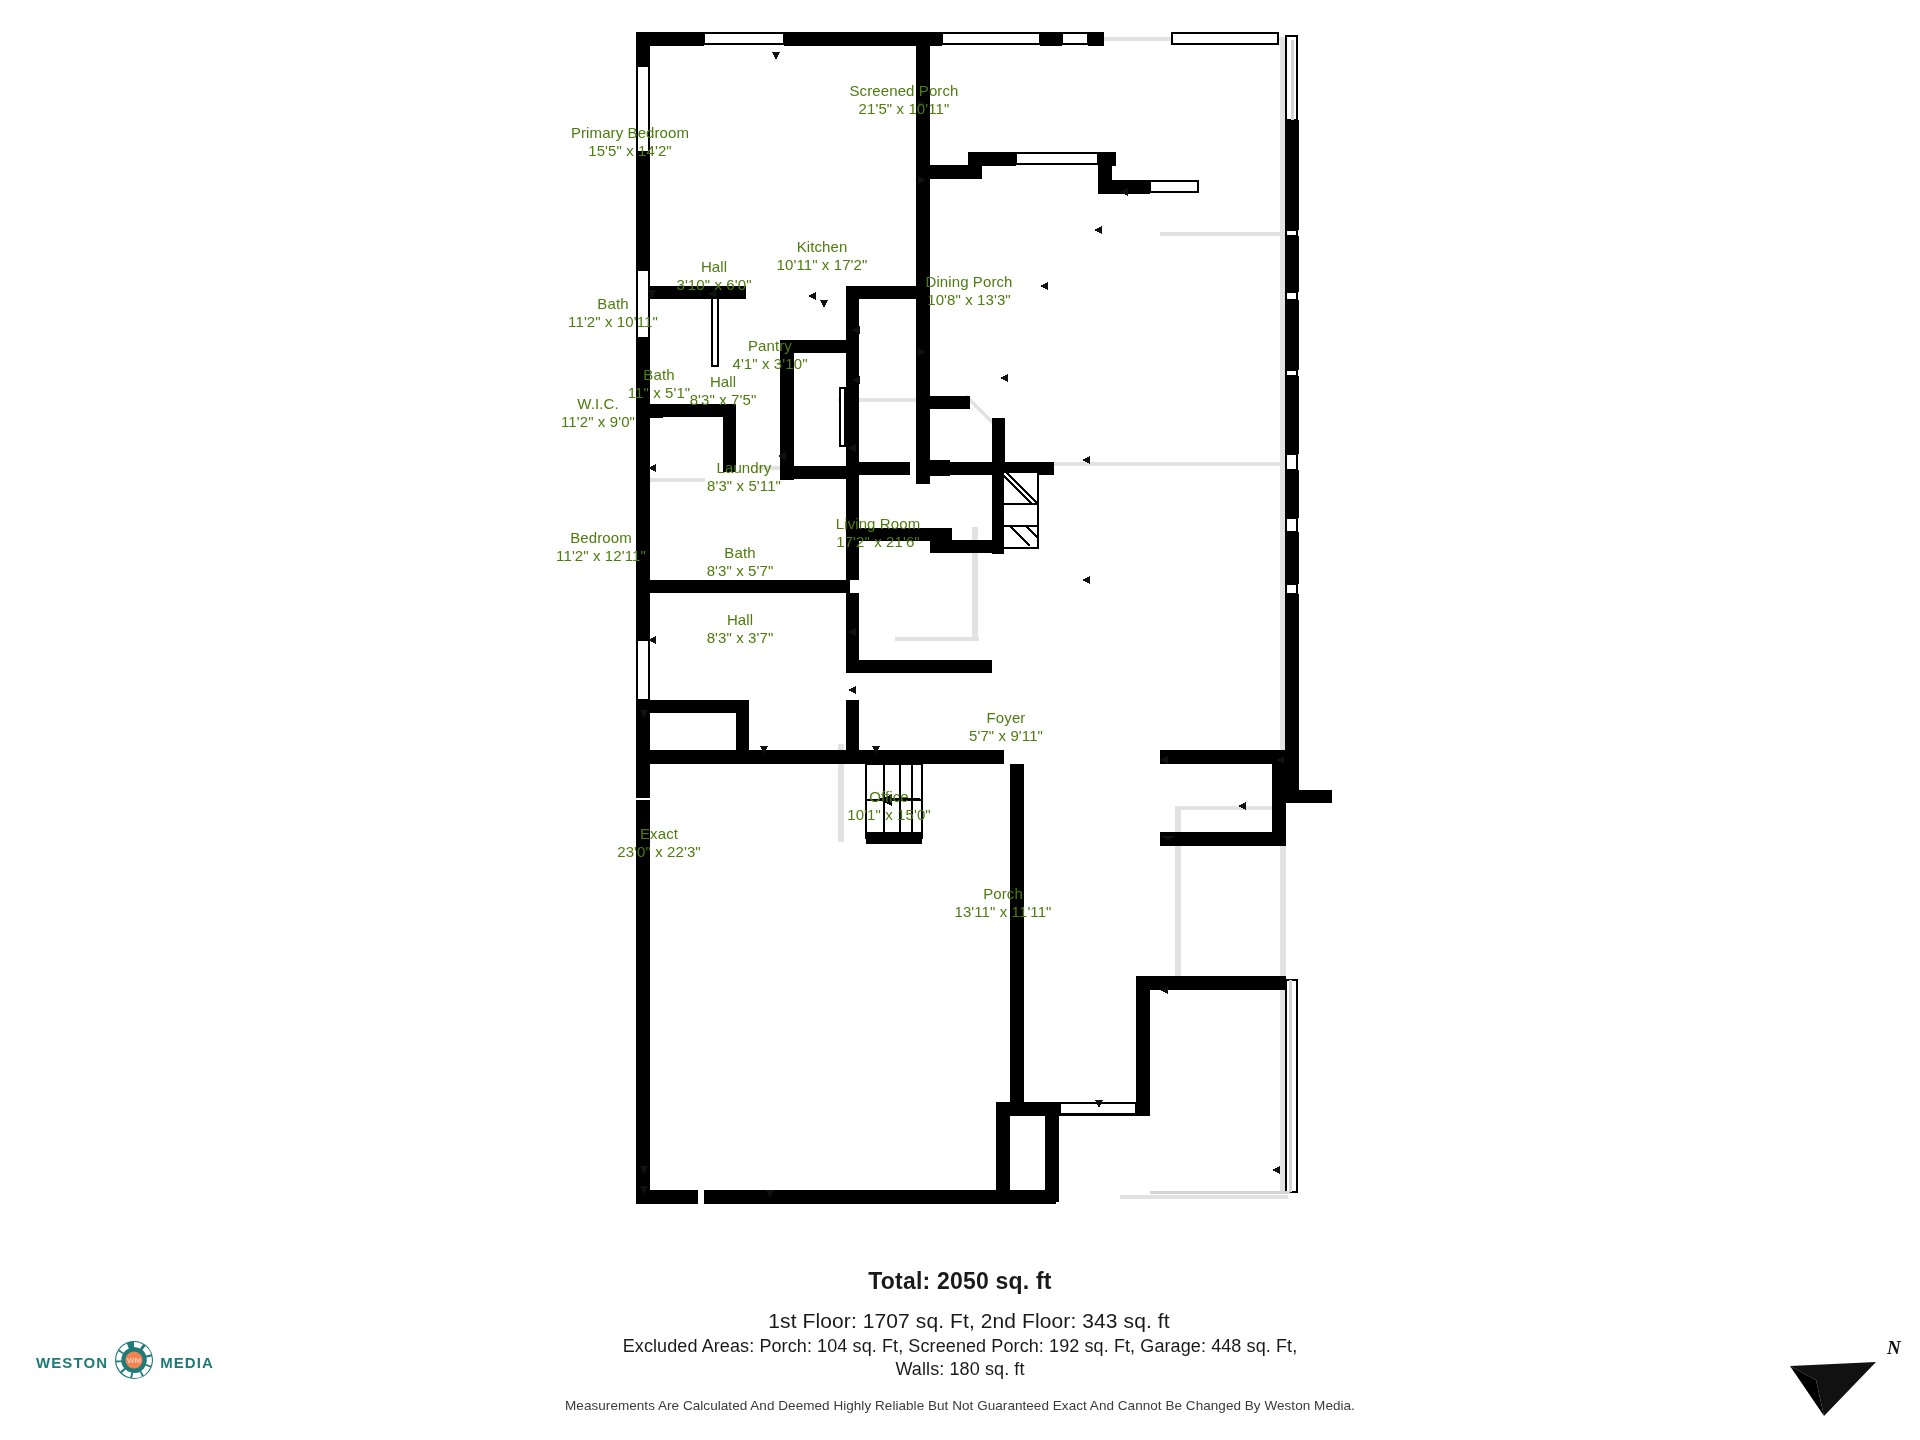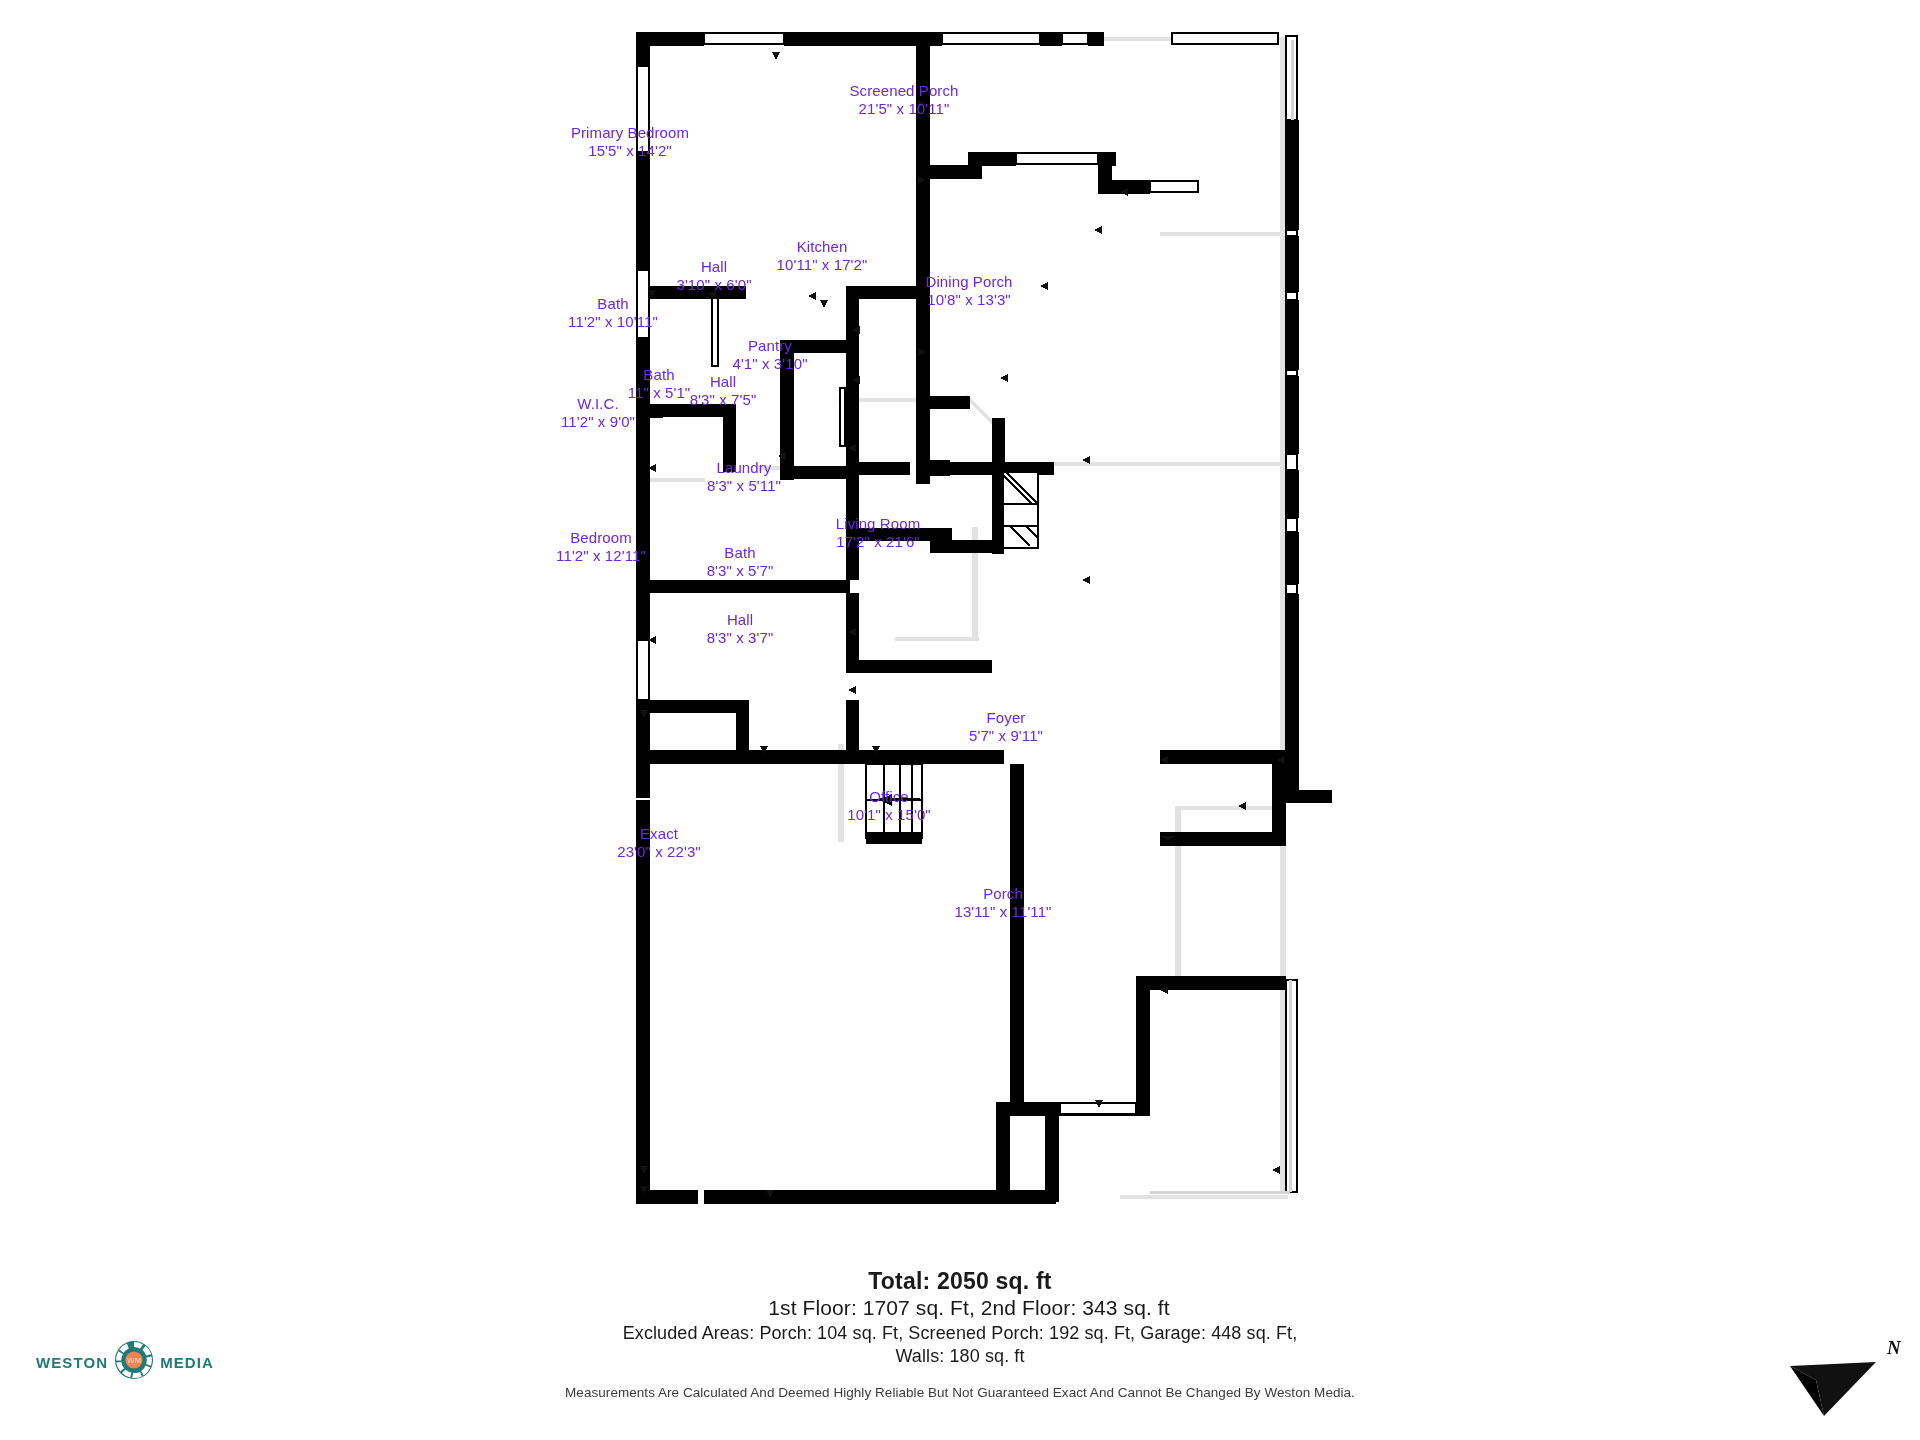--- a/index.html
+++ b/index.html
@@ -21,41 +21,41 @@
     position: absolute;
     left: 0; top: 0;
     width: 1920px; height: 1270px;
   }
   #plan svg { display: block; }
 
   
   .room-label {
     position: absolute;
     text-align: center;
-    color: #6d28d9;
+    color: #4d7c0f;
     font-family: "Liberation Sans", sans-serif;
     line-height: 1.22;
     white-space: nowrap;
     transform: translate(-50%, -50%);
     pointer-events: none;
   }
   .room-label .rname { display: block; font-size: 15px; font-weight: 400; letter-spacing: .1px; }
   .room-label .rdim  { display: block; font-size: 15px; font-weight: 400; letter-spacing: .1px; }
 
   
   #footer {
     position: absolute;
     left: 0; top: 1268px;
     width: 1920px;
     text-align: center;
     color: #1a1a1a;
   }
   #footer .total {
     font-size: 23px; font-weight: bold; letter-spacing: .2px;
-    margin: 0 0 1px 0;
+    margin: 0 0 14px 0;
   }
   #footer .line {
     font-size: 21px; font-weight: 400; letter-spacing: .1px;
     margin: 0 0 2px 0;
     padding-left: 18px;
   }
   #footer .excluded {
     font-size: 18px; font-weight: 400; letter-spacing: .1px;
     margin: 0; line-height: 1.26;
   }

